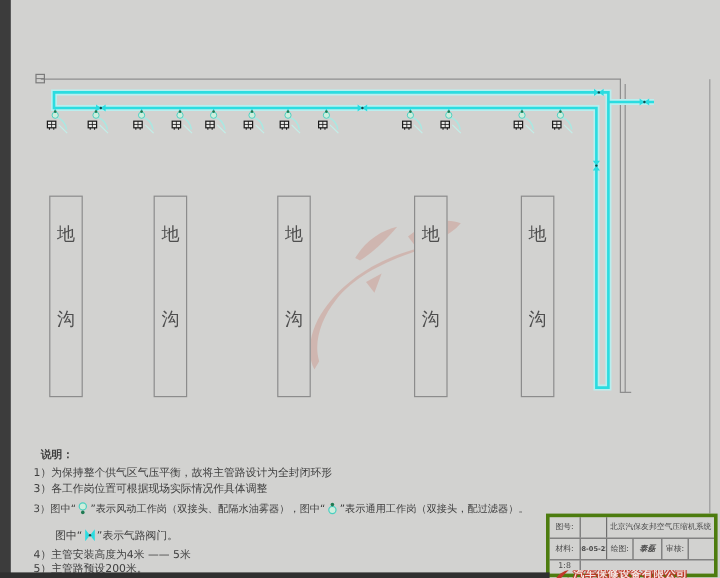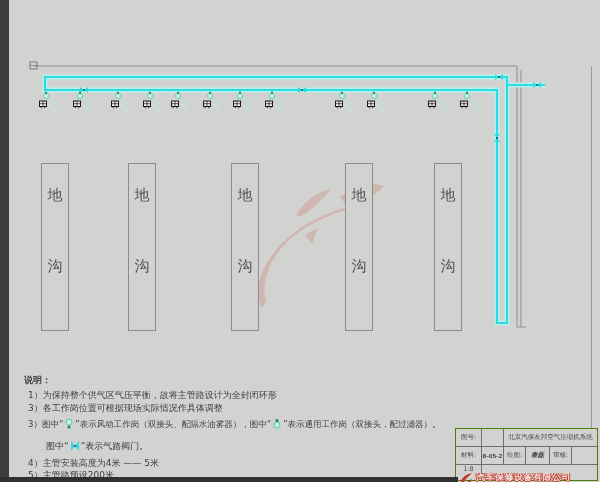--- a/index.html
+++ b/index.html
@@ -25,32 +25,32 @@
     top:163px;height:168px;width:28px;border:1px solid #8c8c8c;background:#d2d2d0;
     display:flex;flex-direction:column;align-items:center;
     padding-top:22px;box-sizing:border-box;color:#4f4f4f;
     font-family:"DejaVu Serif",serif;font-size:15px;
   }
   .trench span{display:block;}
   .trench span + span{margin-top:52px;}
   
   .notes{left:18px;top:372px;width:520px;color:#3e3e3e;font-size:9px;line-height:12px;}
   .note-line{position:absolute;white-space:nowrap;}
-  .nh{left:6px;top:2px;font-weight:bold;}
+  .nh{left:16px;top:2px;font-weight:bold;}
   .n1{left:10px;top:17px;}
   .n2{left:10px;top:30px;}
   .n3{left:10px;top:46px;font-size:8.5px;}
   .n3b{left:28px;top:68px;}
   .n4{left:10px;top:85px;}
   .n5{left:10px;top:97px;}
   .inline-ic{display:inline-block;vertical-align:-3px;margin:0 1px;}
   
   .tblock{
     left:455px;top:428px;width:143px;height:53px;background:#d2d2d0;
-    border:1px solid #4d7c0f;box-sizing:border-box;color:#4a4a4a;
+    border:3px solid #4d7c0f;box-sizing:border-box;color:#4a4a4a;
   }
   .trow{display:flex;height:17px;border-bottom:1px solid #6f6f6f;box-sizing:content-box;}
   .trow:last-child{border-bottom:none;flex-direction:column;}
   .tcell{
     border-right:1px solid #6f6f6f;box-sizing:border-box;
     display:flex;align-items:center;justify-content:center;
     font-size:6.5px;overflow:hidden;white-space:nowrap;
   }
   .tcell:last-child{border-right:none;text-align:right;}
   .c-lab{width:26px;}

